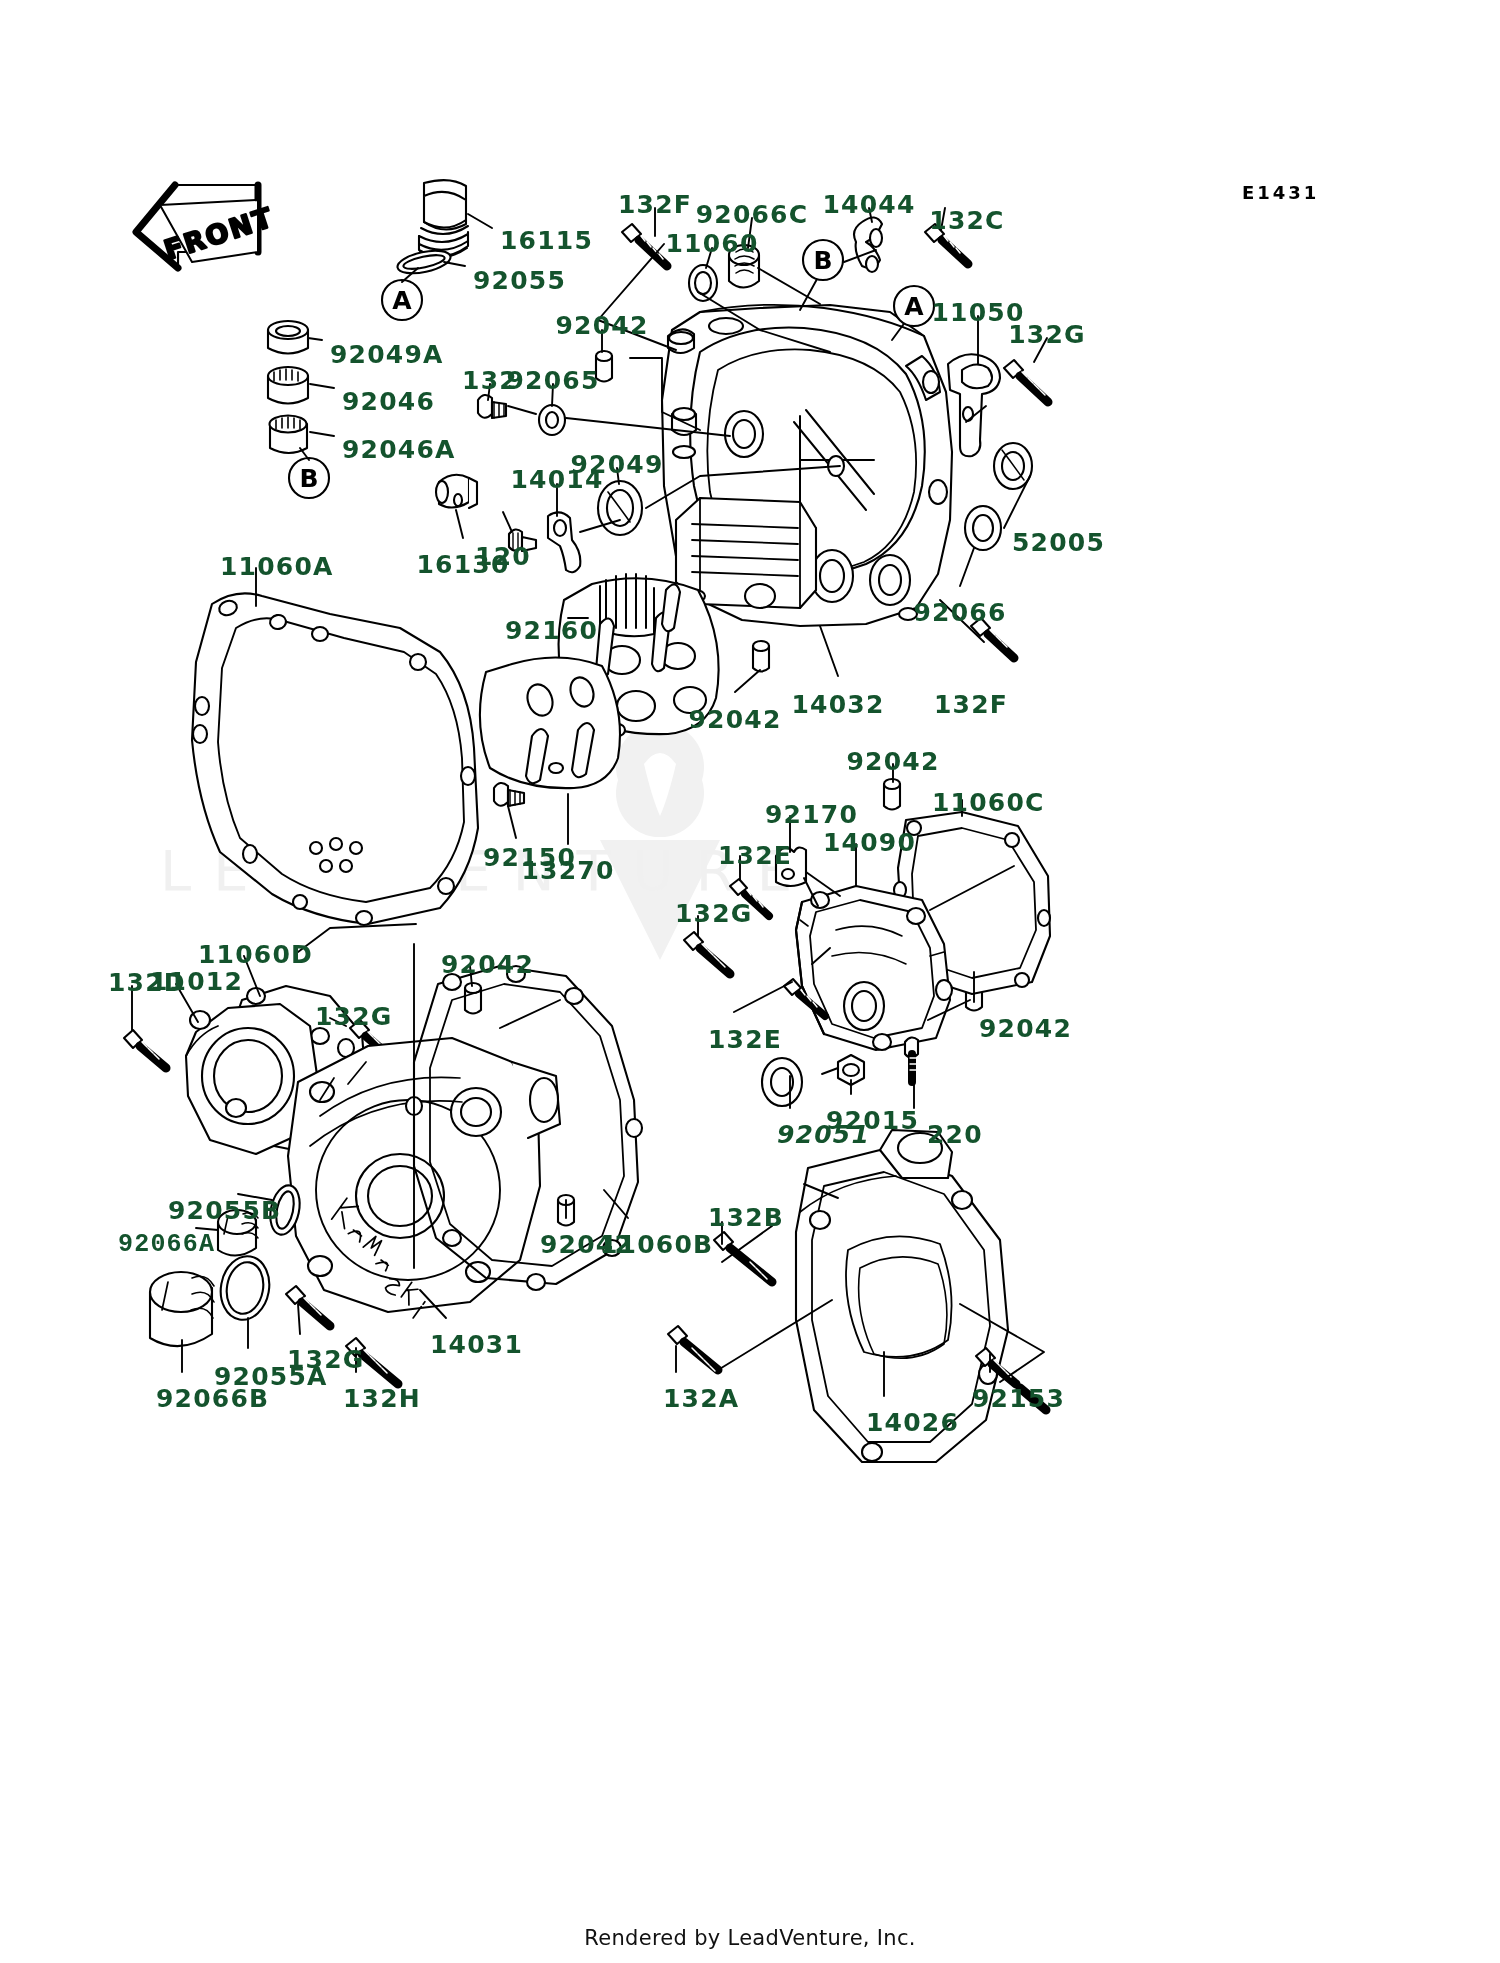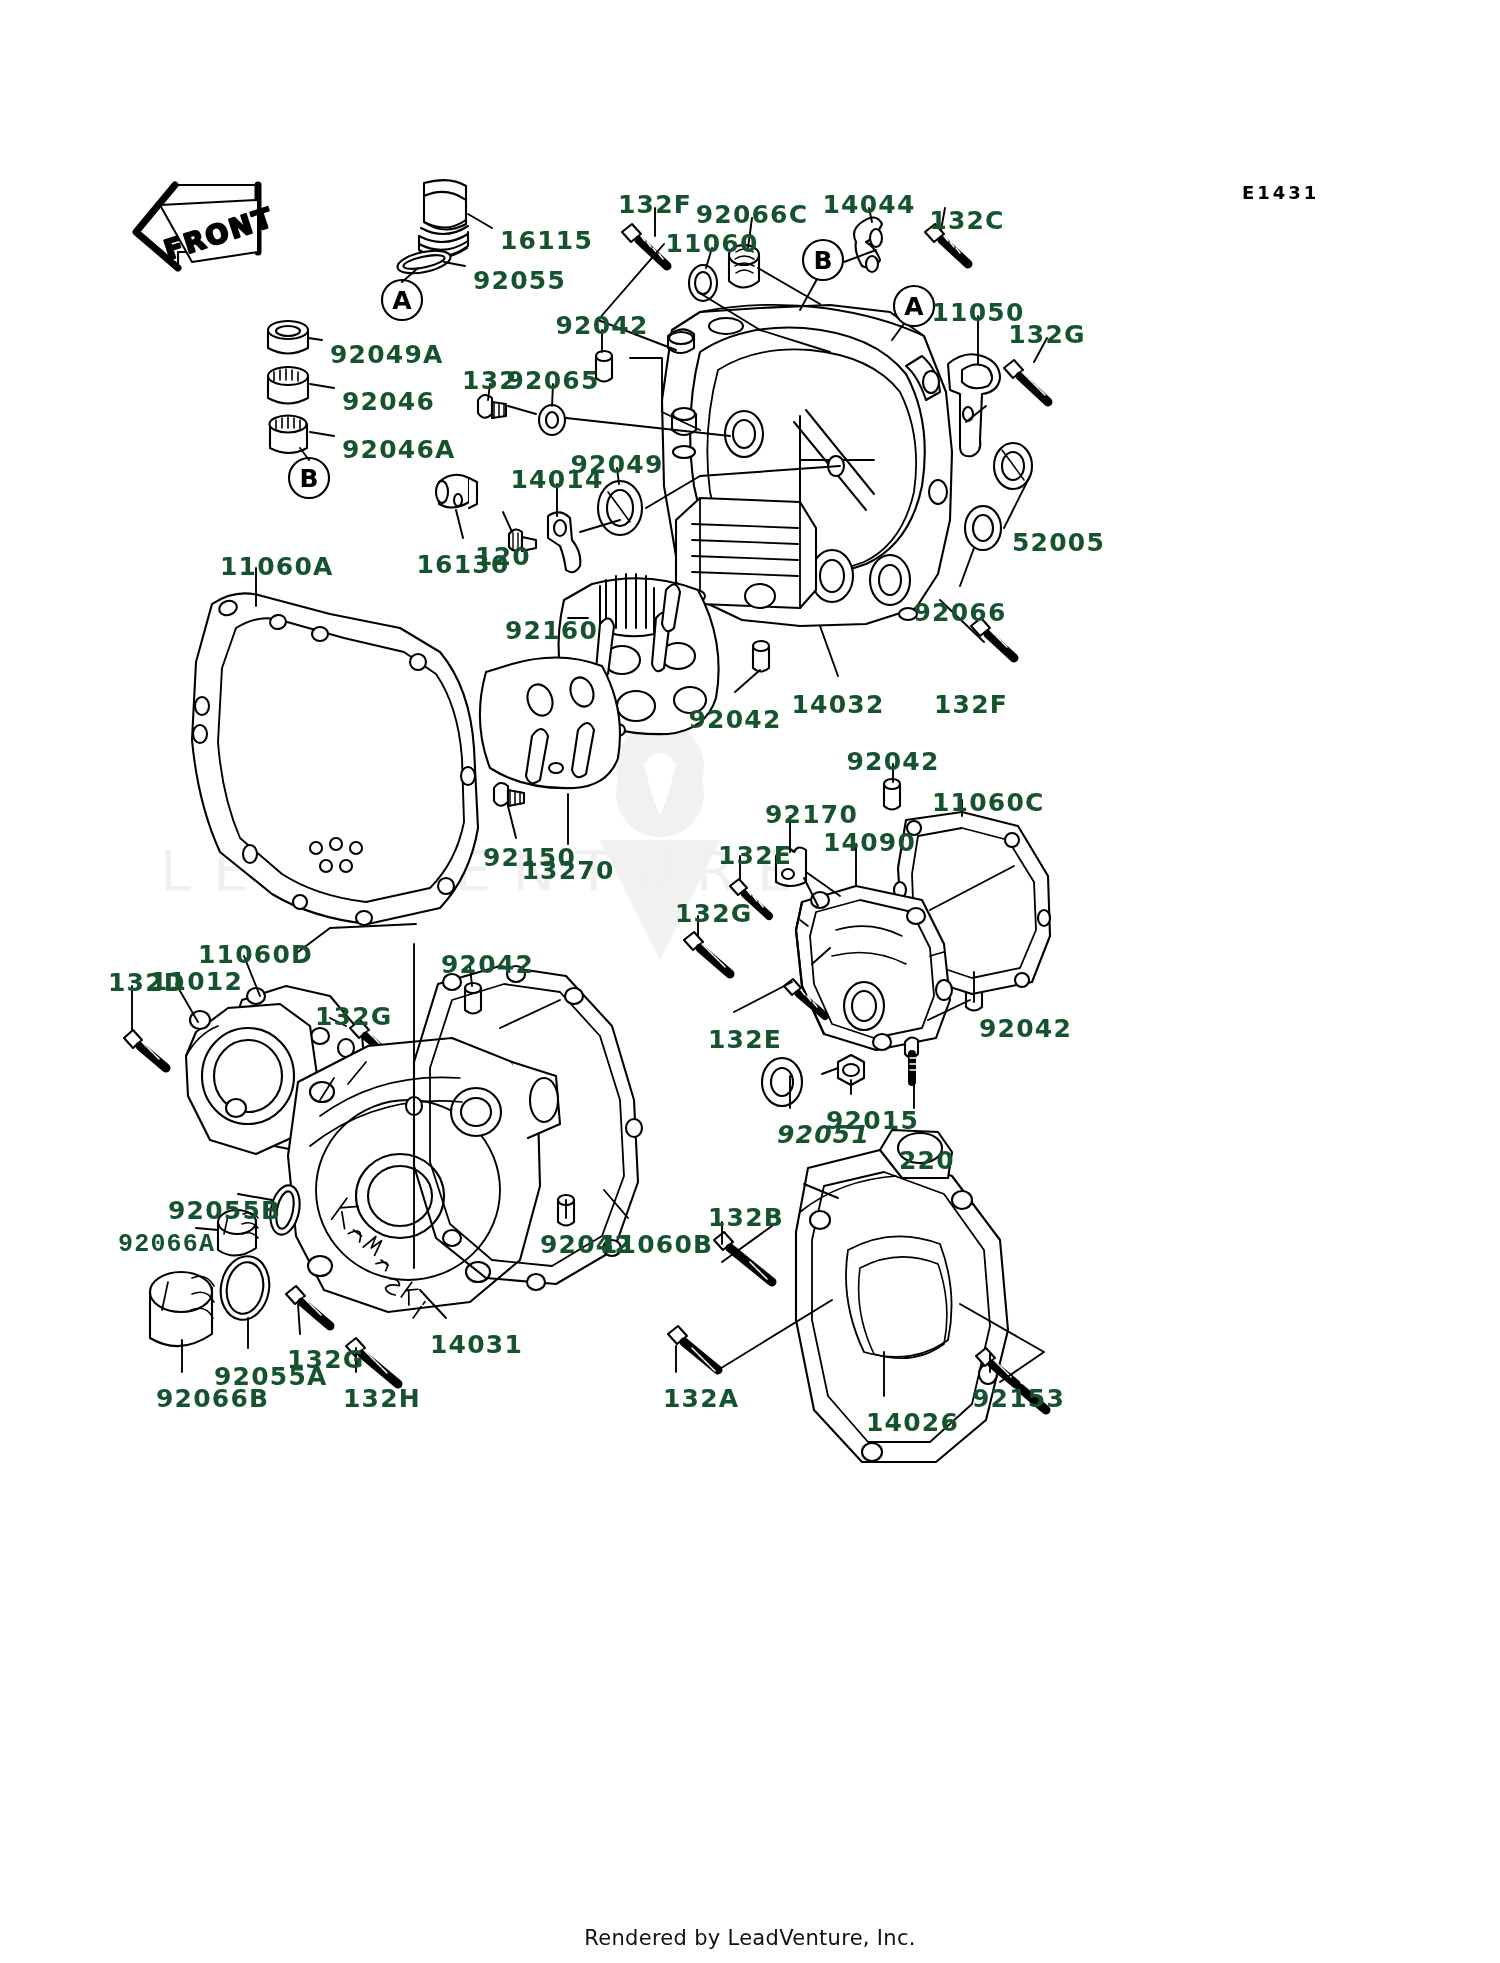--- a/index.html
+++ b/index.html
@@ -708,21 +708,21 @@
       <div class="lbl ctr" style="left: 893px; top: 749px;">92042</div>
       <div class="lbl" style="left: 932px; top: 790px;">11060C</div>
       <div class="lbl" style="left: 765px; top: 802px;">92170</div>
       <div class="lbl" style="left: 823px; top: 830px;">14090</div>
       <div class="lbl" style="left: 718px; top: 843px;">132E</div>
       <div class="lbl" style="left: 675px; top: 901px;">132G</div>
       <div class="lbl" style="left: 708px; top: 1027px;">132E</div>
       <div class="lbl" style="left: 979px; top: 1016px;">92042</div>
       <div class="lbl" style="left: 777px; top: 1122px; font-style: italic;">92051</div>
       <div class="lbl" style="left: 826px; top: 1108px;">92015</div>
-      <div class="lbl" style="left: 899px; top: 1122px; margin-top: 26px;">220</div>
+      <div class="lbl" style="left: 927px; top: 1122px;">220</div>
       <div class="lbl" style="left: 198px; top: 942px;">11060D</div>
       <div class="lbl" style="left: 150px; top: 969px;">11012</div>
       <div class="lbl" style="left: 108px; top: 970px;">132D</div>
       <div class="lbl" style="left: 315px; top: 1004px;">132G</div>
       <div class="lbl" style="left: 441px; top: 952px;">92042</div>
       <div class="lbl" style="left: 168px; top: 1198px;">92055B</div>
       <div class="lbl" style="left: 118px; top: 1232px; font-family: Liberation Mono, monospace;">92066A</div>
       <div class="lbl" style="left: 214px; top: 1364px;">92055A</div>
       <div class="lbl" style="left: 156px; top: 1386px;">92066B</div>
       <div class="lbl" style="left: 287px; top: 1347px;">132G</div>

